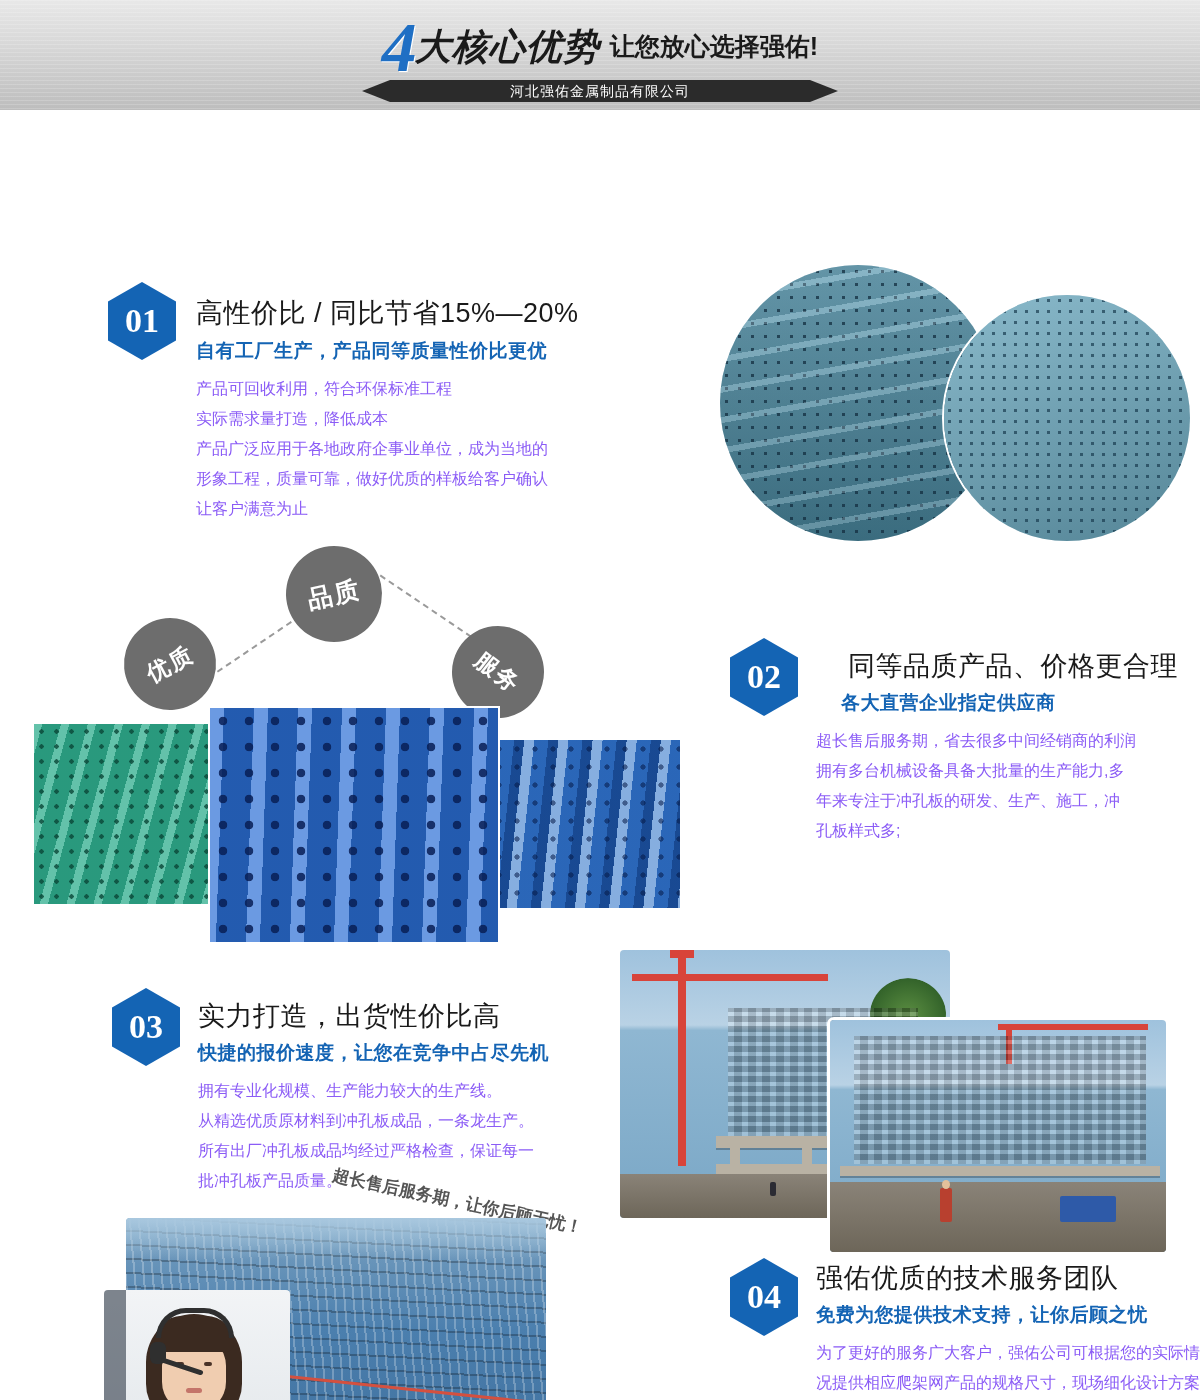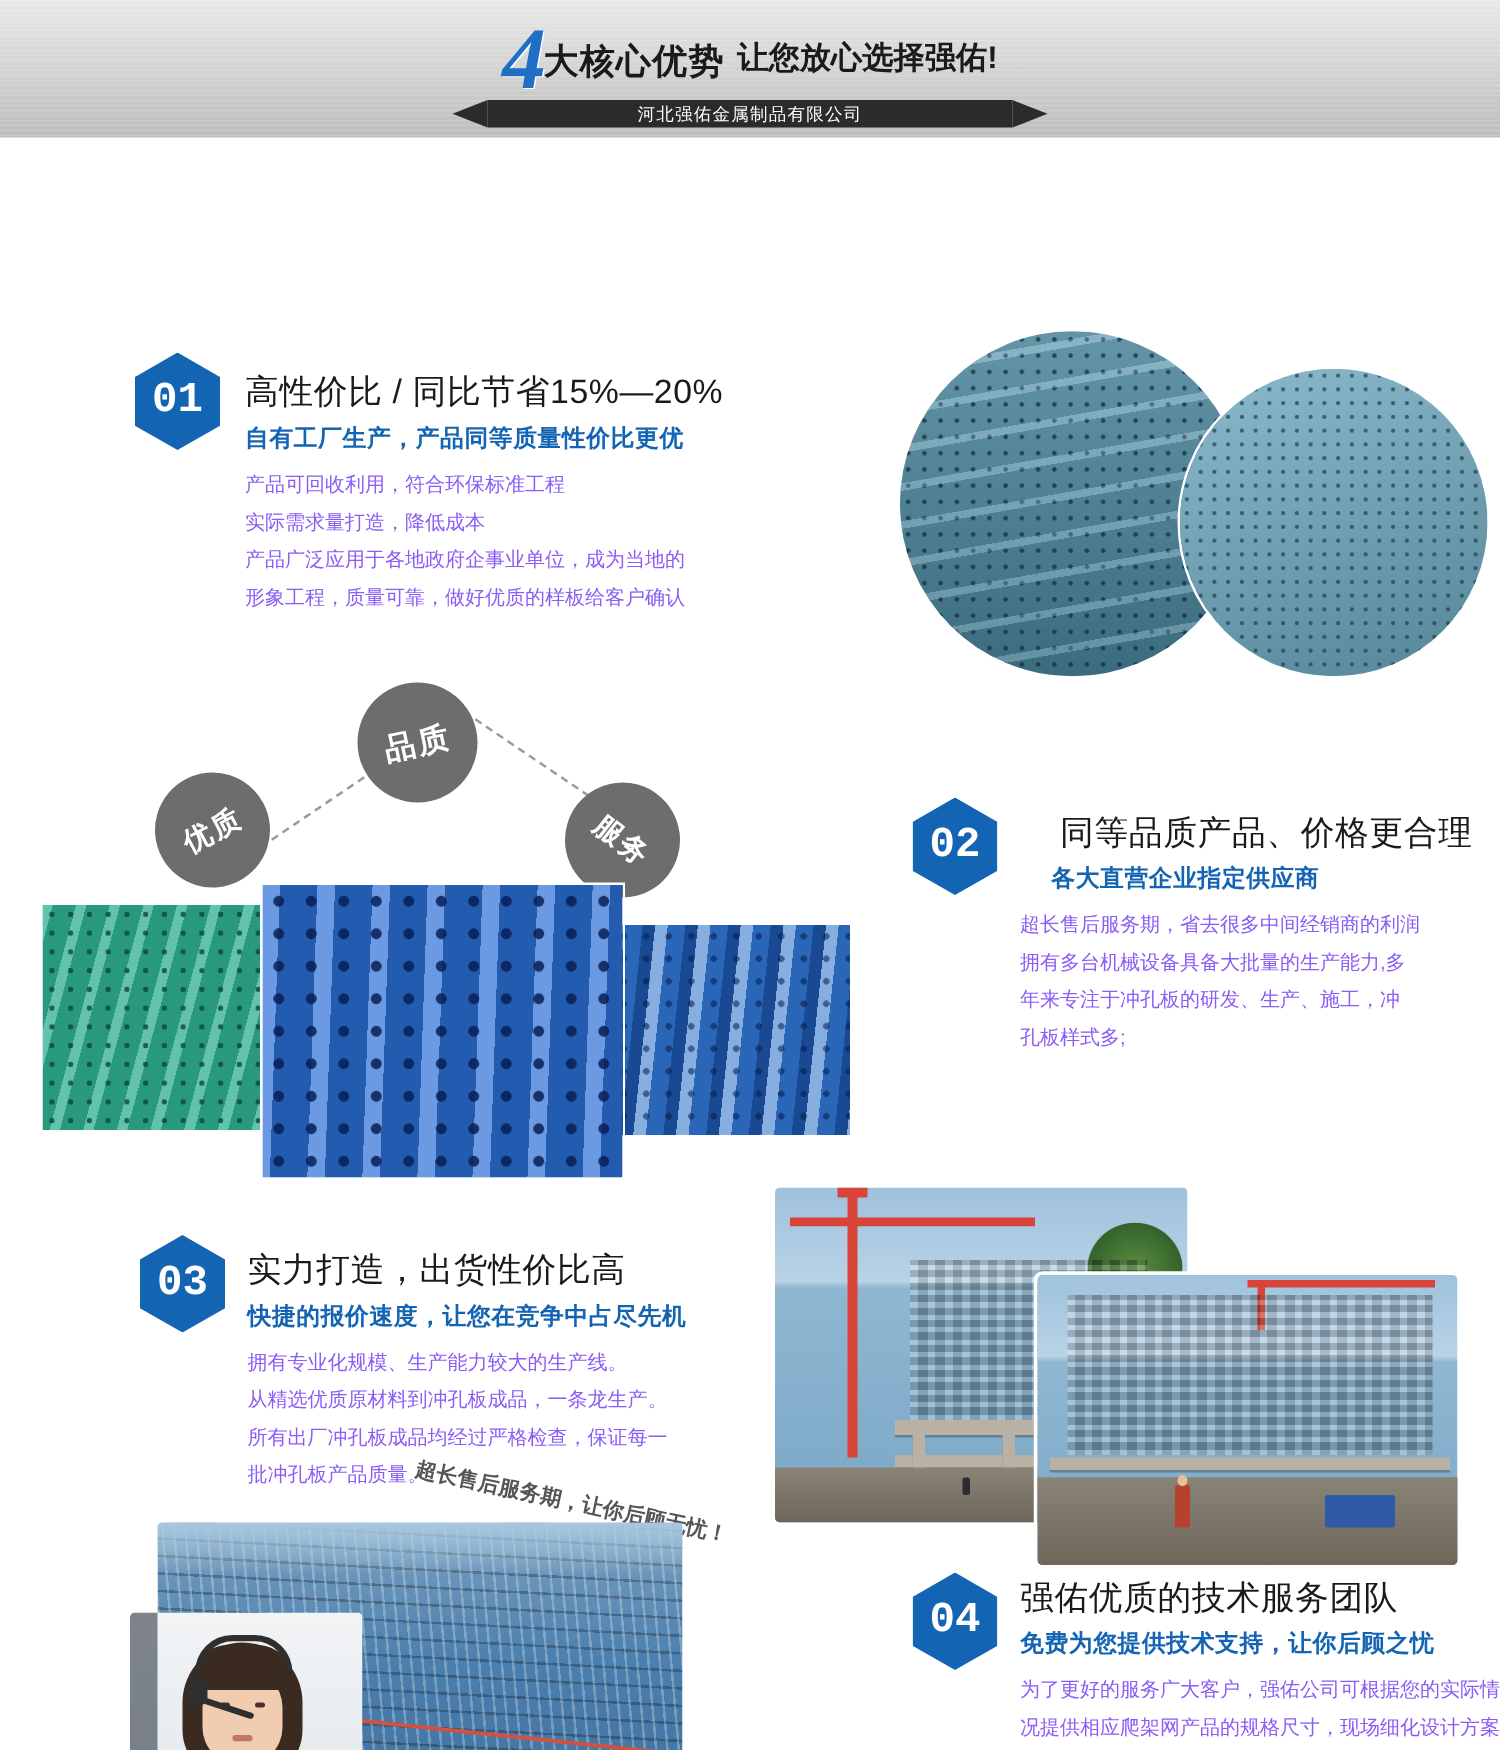--- a/index.html
+++ b/index.html
@@ -45,25 +45,26 @@
     font-family: "Liberation Serif", serif;
     font-size: 70px;
     font-weight: bold;
     font-style: italic;
     color: #1f6fc4;
     vertical-align: -6px;
     letter-spacing: -2px;
     text-shadow: 1px 1px 0 #ffffff;
   }
   .head-main {
-    font-size: 28px;
+    font-size: 36px;
     font-weight: bold;
     color: #1a1a1a;
     letter-spacing: 1px;
     vertical-align: 6px;
+    font-style: italic;
   }
   .head-sub {
     font-size: 25px;
     font-weight: bold;
     color: #1a1a1a;
     vertical-align: 10px;
     margin-left: 10px;
   }
   .company-bar {
     position: absolute;
@@ -100,21 +101,21 @@
   .canvas { position: relative; width: 1200px; height: 1290px; }
 
   .hexnum {
     position: absolute;
     width: 68px; height: 78px;
     background: #1464b4;
     clip-path: polygon(50% 0%, 100% 25%, 100% 75%, 50% 100%, 0% 75%, 0% 25%);
     color: #fff;
     font-size: 34px;
     font-weight: bold;
-    font-family: Liberation Mono, monospace;
+    font-family: Liberation Serif, serif;
     display: flex; align-items: center; justify-content: center;
     letter-spacing: 0px;
   }
 
   .blk-title {
     position: absolute;
     font-size: 27px;
     font-weight: normal;
     color: #1a1a1a;
     white-space: nowrap;
@@ -343,20 +344,21 @@
 <div class="canvas">
 
   <div class="hexnum" style="left:108px; top:172px;">01</div>
   <div class="blk-title" style="left:196px; top:185px;">高性价比 / 同比节省15%—20%</div>
   <div class="blk-sub" style="left:196px; top:228px;">自有工厂生产，产品同等质量性价比更优</div>
   <div class="blk-body" style="left:196px; top:264px;">
     <div>产品可回收利用，符合环保标准工程</div>
     <div>实际需求量打造，降低成本</div>
     <div>产品广泛应用于各地政府企事业单位，成为当地的</div>
     <div>形象工程，质量可靠，做好优质的样板给客户确认</div>
+    <div>让客户满意为止</div>
   </div>
 
   <div class="circ" style="left:718px; top:153px; width:280px; height:280px;">
     <div class="mesh-a"></div>
     <div class="sheet-lines"></div>
   </div>
   <div class="circ" style="left:942px; top:183px; width:250px; height:250px;">
     <div class="mesh-b"></div>
   </div>
 

